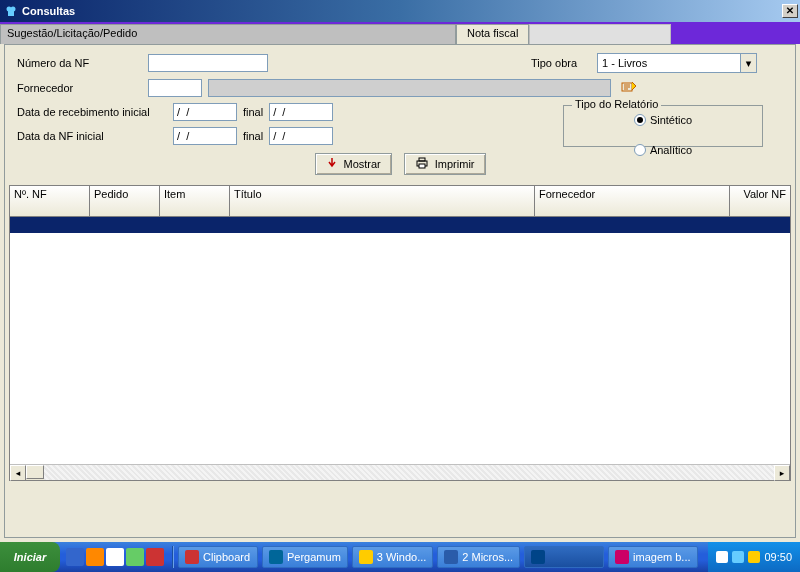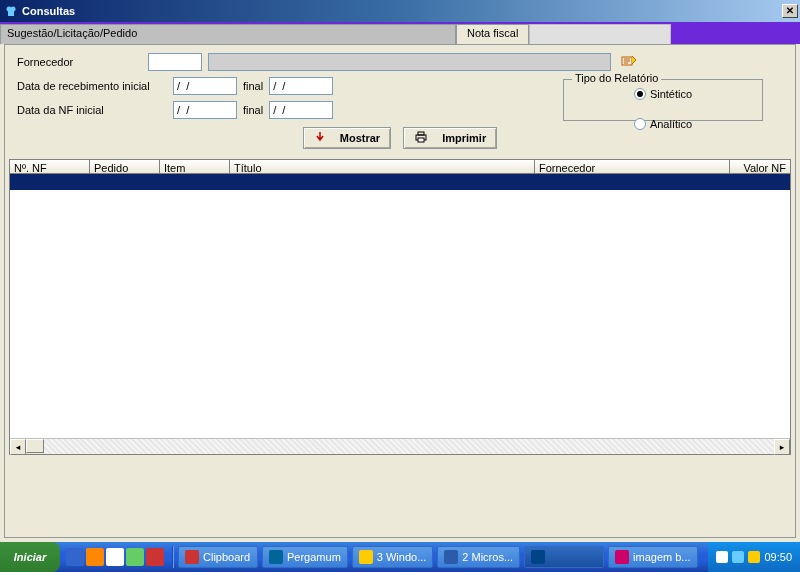--- a/index.html
+++ b/index.html
@@ -122,37 +122,36 @@
   .radio-dot {
     width:12px;height:12px;border:1px solid #7f9db9;border-radius:50%;
     display:flex;align-items:center;justify-content:center;background:#fff;
   }
   .radio-dot.sel::after{content:"";width:6px;height:6px;background:#000;border-radius:50%;}
   .btn {
     height:22px;
     border:1px solid #919b9c;
     background:#ece9d8;
     padding:0 10px;
-    display:inline-flex; align-items:center; gap:14px;
+    display:inline-flex; align-items:center; gap:6px;
     cursor:pointer;
     box-shadow: inset 1px 1px 0 #fff, inset -1px -1px 0 #aca899;
-    font-weight: bold;
   }
   .btnbar { display:flex; gap:12px; justify-content:center; margin:2px 0 6px 0; }
   .grid {
     margin:0 4px;
     border:1px solid #808080;
     background:#fff;
     height:296px;
     display:flex; flex-direction:column;
   }
   .grid-header {
     display:flex;
     background:#b91c1c;
-    height:14px;
+    height:31px;
     border-bottom:1px solid #808080;
   }
   .gh {
     border-right:1px solid #808080;
     padding:2px 4px;
     background:linear-gradient(#fff,#ece9d8);
     overflow:hidden; white-space:nowrap;
   }
   .gh:last-child{border-right:none;text-align:right;}
   .gh0{width:80px;} .gh1{width:70px;} .gh2{width:70px;}
@@ -239,20 +238,31 @@
   <div class="tab-active">
     <span>Nota fiscal</span>
   </div>
   <div class="tab tab-placeholder"></div>
 </div>
 
 <div class="panel">
 
   <div class="form-area">
 
+    <div class="row">
+      <span class="lbl lbl-col1">Número da NF</span>
+      <input class="text small" value="" style="">
+      <div style="flex:1"></div>
+      <span class="lbl" style="width:60px">Tipo obra</span>
+      <div class="dropdown">
+        <span>1 - Livros</span>
+        <span class="ddbtn">▾</span>
+      </div>
+      <div style="width:20px"></div>
+    </div>
 
     <div class="row">
       <span class="lbl lbl-col1">Fornecedor</span>
       <input class="text code" value="" style="">
       <div class="long-field"></div>
       <span class="lookup-icon">
         <svg width="16" height="14" viewBox="0 0 16 14">
             <rect x="1" y="3" width="10" height="8" fill="none" stroke="#c06000"></rect>
             <path d="M3 5h6M3 7h6M3 9h4" stroke="#c06000"></path>
             <path d="M11 2l4 4-4 4" fill="#ffcc00" stroke="#c06000"></path>

